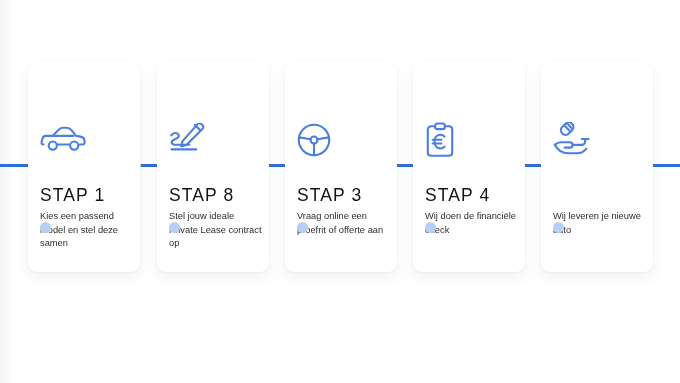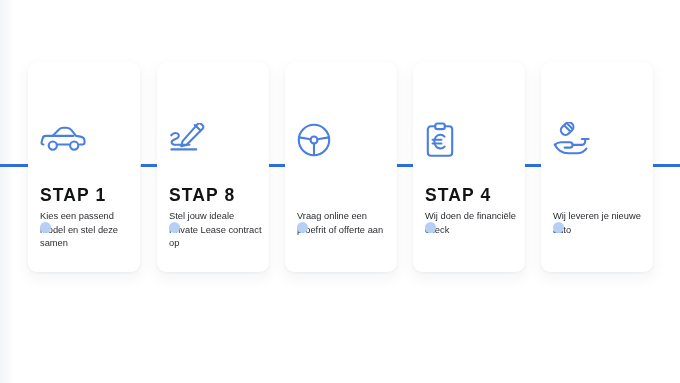--- a/index.html
+++ b/index.html
@@ -84,21 +84,21 @@
     border-radius: 50%;
     background: #b6d0f5;
     z-index: 5;
   }
 
   .card-title {
     position: absolute;
     left: 12px;
     top: 123px;
     font-size: 17.5px;
-    font-weight: 700;
+    font-weight: 400;
     letter-spacing: 1.1px;
     color: #111315;
     white-space: nowrap;
   }
 
   .card-body {
     position: absolute;
     left: 12px;
     top: 148px;
     width: 96px;
@@ -169,20 +169,21 @@
     <div class="card-icon">
       <svg width="34" height="34" viewBox="0 0 34 34" fill="none" stroke="#4a7fe0" stroke-width="2.1" stroke-linecap="round" stroke-linejoin="round">
         <circle cx="17" cy="17" r="15.2"></circle>
         <circle cx="17" cy="17" r="3.5"></circle>
         <path d="M17 20.5 L17 32.2"></path>
         <path d="M13.6 16.2 L2.2 14.4"></path>
         <path d="M20.4 16.2 L31.8 14.4"></path>
       </svg>
     </div>
     <div class="dot"></div>
+    <div class="card-title">STAP 3</div>
     <div class="card-body">Vraag online een proefrit of offerte aan</div>
   </div>
 
   <div class="card" id="card-4">
     <div class="card-icon">
       <svg width="30" height="36" viewBox="0 0 30 36" fill="none" stroke="#4a7fe0" stroke-width="2.1" stroke-linecap="round" stroke-linejoin="round">
         <path d="M10.2 4.2 L6.2 4.2 C4.2 4.2 2.8 5.6 2.8 7.5 L2.8 30.4 C2.8 32.3 4.2 33.7 6.2 33.7 L23.8 33.7 C25.8 33.7 27.2 32.3 27.2 30.4 L27.2 7.5 C27.2 5.6 25.8 4.2 23.8 4.2 L19.8 4.2"></path>
         <rect x="10.2" y="1.5" width="9.6" height="5.6" rx="2.2"></rect>
         <path d="M19.6 14.6 C18.4 13.3 16.7 12.6 14.9 12.8 C11.7 13.1 9.4 16.0 9.4 19.6 C9.4 23.2 11.7 26.1 14.9 26.4 C16.7 26.6 18.4 25.9 19.6 24.6"></path>
         <path d="M7.6 17.7 L16.4 17.7"></path>

